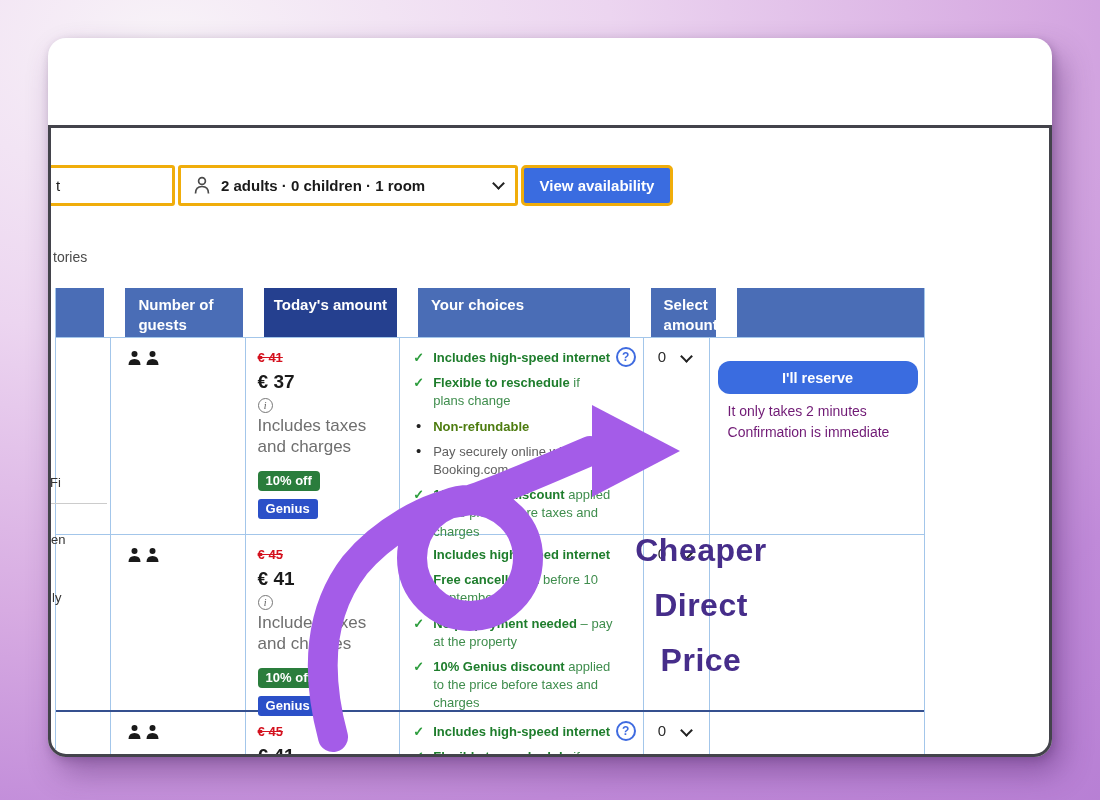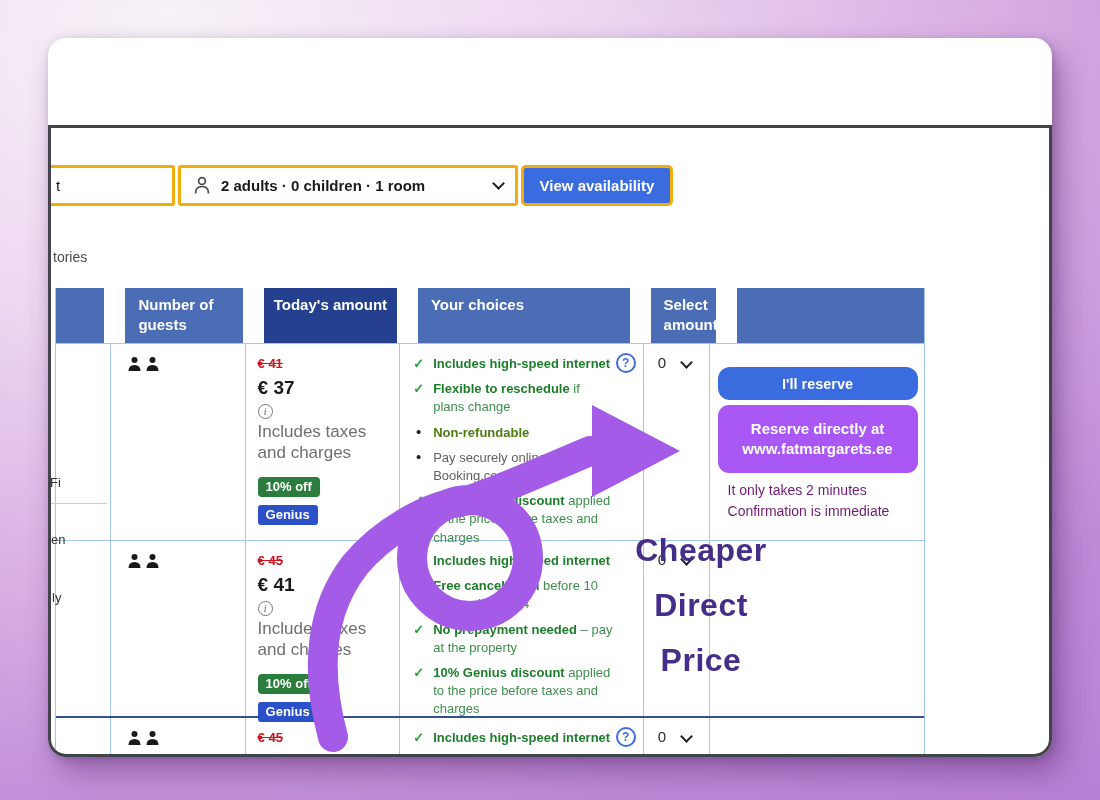--- a/index.html
+++ b/index.html
@@ -47,21 +47,21 @@
   
   .searchfrag{position:absolute; left:-6px; top:37px; width:130px; height:41px; background:#fff; border:3px solid var(--gold); border-radius:3px; font-size:15px; color:#1a1a1a; display:flex; align-items:center; padding-left:8px;}
   .occupancy{position:absolute; left:127px; top:37px; width:340px; height:41px; background:#fff; border:3px solid var(--gold); border-radius:3px; display:flex; align-items:center; padding:0 12px; font-size:15px; font-weight:600; color:#1a1a1a;}
   .occupancy .txt{margin-left:10px;}
   .occupancy .chev{margin-left:auto;}
   .chev{width:9px;height:9px;border-right:2px solid #222;border-bottom:2px solid #222;transform:rotate(45deg);display:inline-block;margin-top:-4px;}
   .availbtn{position:absolute; left:470px; top:37px; width:152px; height:41px; background:var(--btnblue); border:3px solid var(--gold); border-radius:5px; color:#fff; font-weight:bold; font-size:15px; display:flex; align-items:center; justify-content:center; cursor:pointer;}
   .tories{position:absolute; left:2px; top:121px; font-size:14px; color:#4a4a4a;}
   
   .tbl{position:absolute; left:4px; top:160px; width:870px; border-left:1px solid var(--cellborder); border-right:1px solid var(--cellborder);}
-  .thead{display:flex; height:55px;gap:20px;}
+  .thead{display:flex; height:49px;gap:20px;}
   .th{background:var(--hdrblue); color:#fff; font-weight:bold; font-size:15px; padding:7px 0 0 13px; border-right:1px solid #fff; line-height:1.3;}
   .th.dark{background:var(--hdrdark); text-align:center; padding-left:0;}
   .c0{width:55px;} .c1{width:135px;} .c2{width:155px;} .c3{width:244px;} .c4{width:66px;} .c5{width:215px; border-right:none !important;}
   .trow{display:flex; border-top:1px solid var(--cellborder);}
   .trow.dark-top{border-top:2px solid #35508f;}
   .td{border-right:1px solid var(--cellborder); position:relative;}
   .r1{height:196px;} .r2{height:175px;} .r3{height:46px; overflow:hidden;}
   .guests{padding:12px 0 0 16px; display:flex; gap:3px;}
   
   .pricecell{padding:12px 0 0 12px;}
@@ -176,24 +176,20 @@
                 <span class="ct"><b>10% Genius discount</b><span> applied to the price before taxes and charges</span></span>
               </div>
             <span class="helpicon">?</span>
           </div>
           <div class="td c4 r1 selcell">
             <span>0</span>
             <span class="chev"></span>
           </div>
           <div class="td c5 r1 reservecell">
             <button class="btn-reserve">I'll reserve</button>
-            <button class="btn-direct">
-              <span>Reserve directly at</span><br>
-              <span>www.fatmargarets.ee</span>
-            </button>
             <div class="note">It only takes 2 minutes</div>
             <div class="note n2">Confirmation is immediate</div>
           </div>
         </div>
 
         <div class="trow">
           <div class="td c0 r2"></div>
           <div class="td c1 r2 guests">
             <svg width="15" height="16" viewBox="0 0 15 16">
                 <circle cx="7.5" cy="4" r="3" fill="#1a1a1a"></circle>

